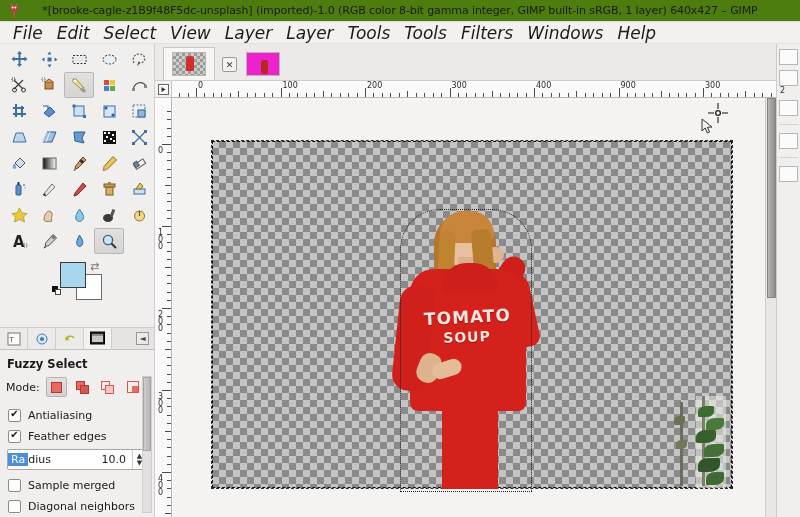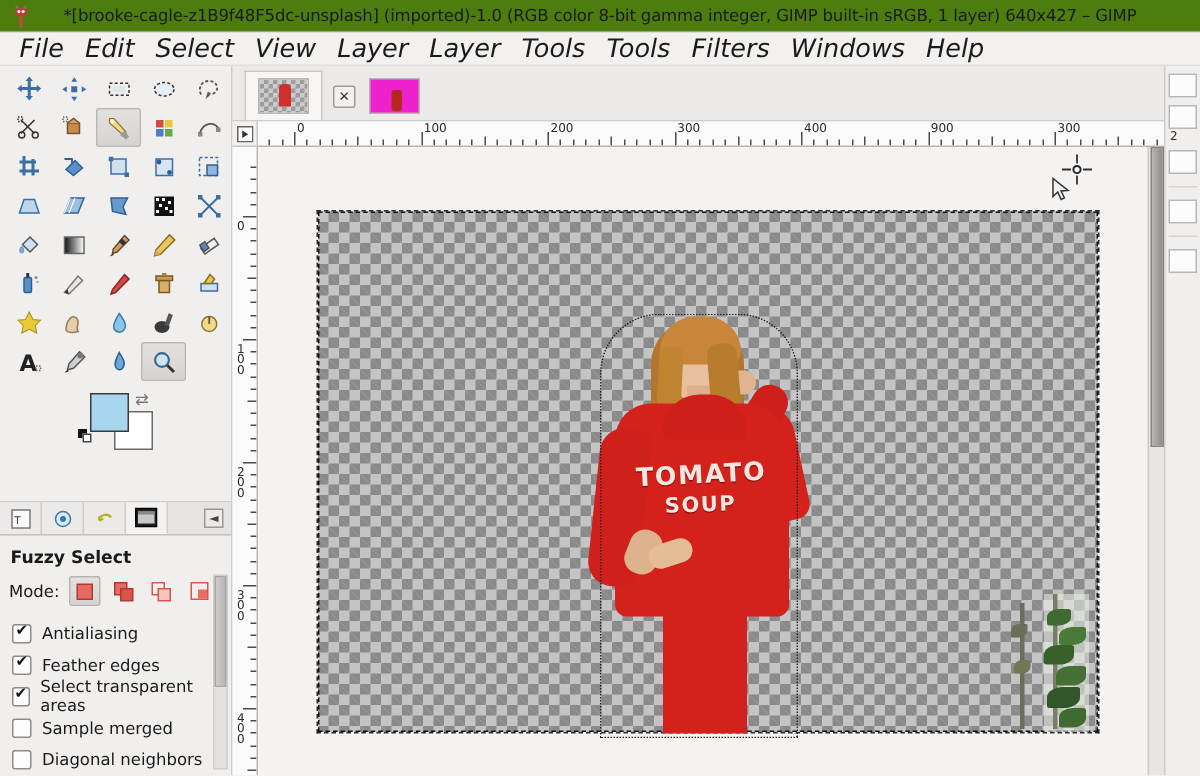--- a/index.html
+++ b/index.html
@@ -724,25 +724,30 @@
 
         <div class="opt-row">
           <span class="chk checked"></span>
           <span class="opt-label">Antialiasing</span>
         </div>
         <div class="opt-row">
           <span class="chk checked"></span>
           <span class="opt-label">Feather edges</span>
         </div>
 
-
-        <div class="opt-row">
-          <span class="chk checked"></span>
-          <span class="opt-label">Select transparent areas</span>
-        </div>
+        <div id="radius-row">
+          <span id="radius-name">Ra</span>
+          <span id="radius-name-rest">dius</span>
+          <span id="radius-value">10.0</span>
+          <span id="radius-spin">
+              <span>▲</span>
+              <span>▼</span>
+            </span>
+        </div>
+
         <div class="opt-row">
           <span class="chk"></span>
           <span class="opt-label">Sample merged</span>
         </div>
         <div class="opt-row">
           <span class="chk"></span>
           <span class="opt-label">Diagonal neighbors</span>
         </div>
 
         <div id="opt-scroll">

